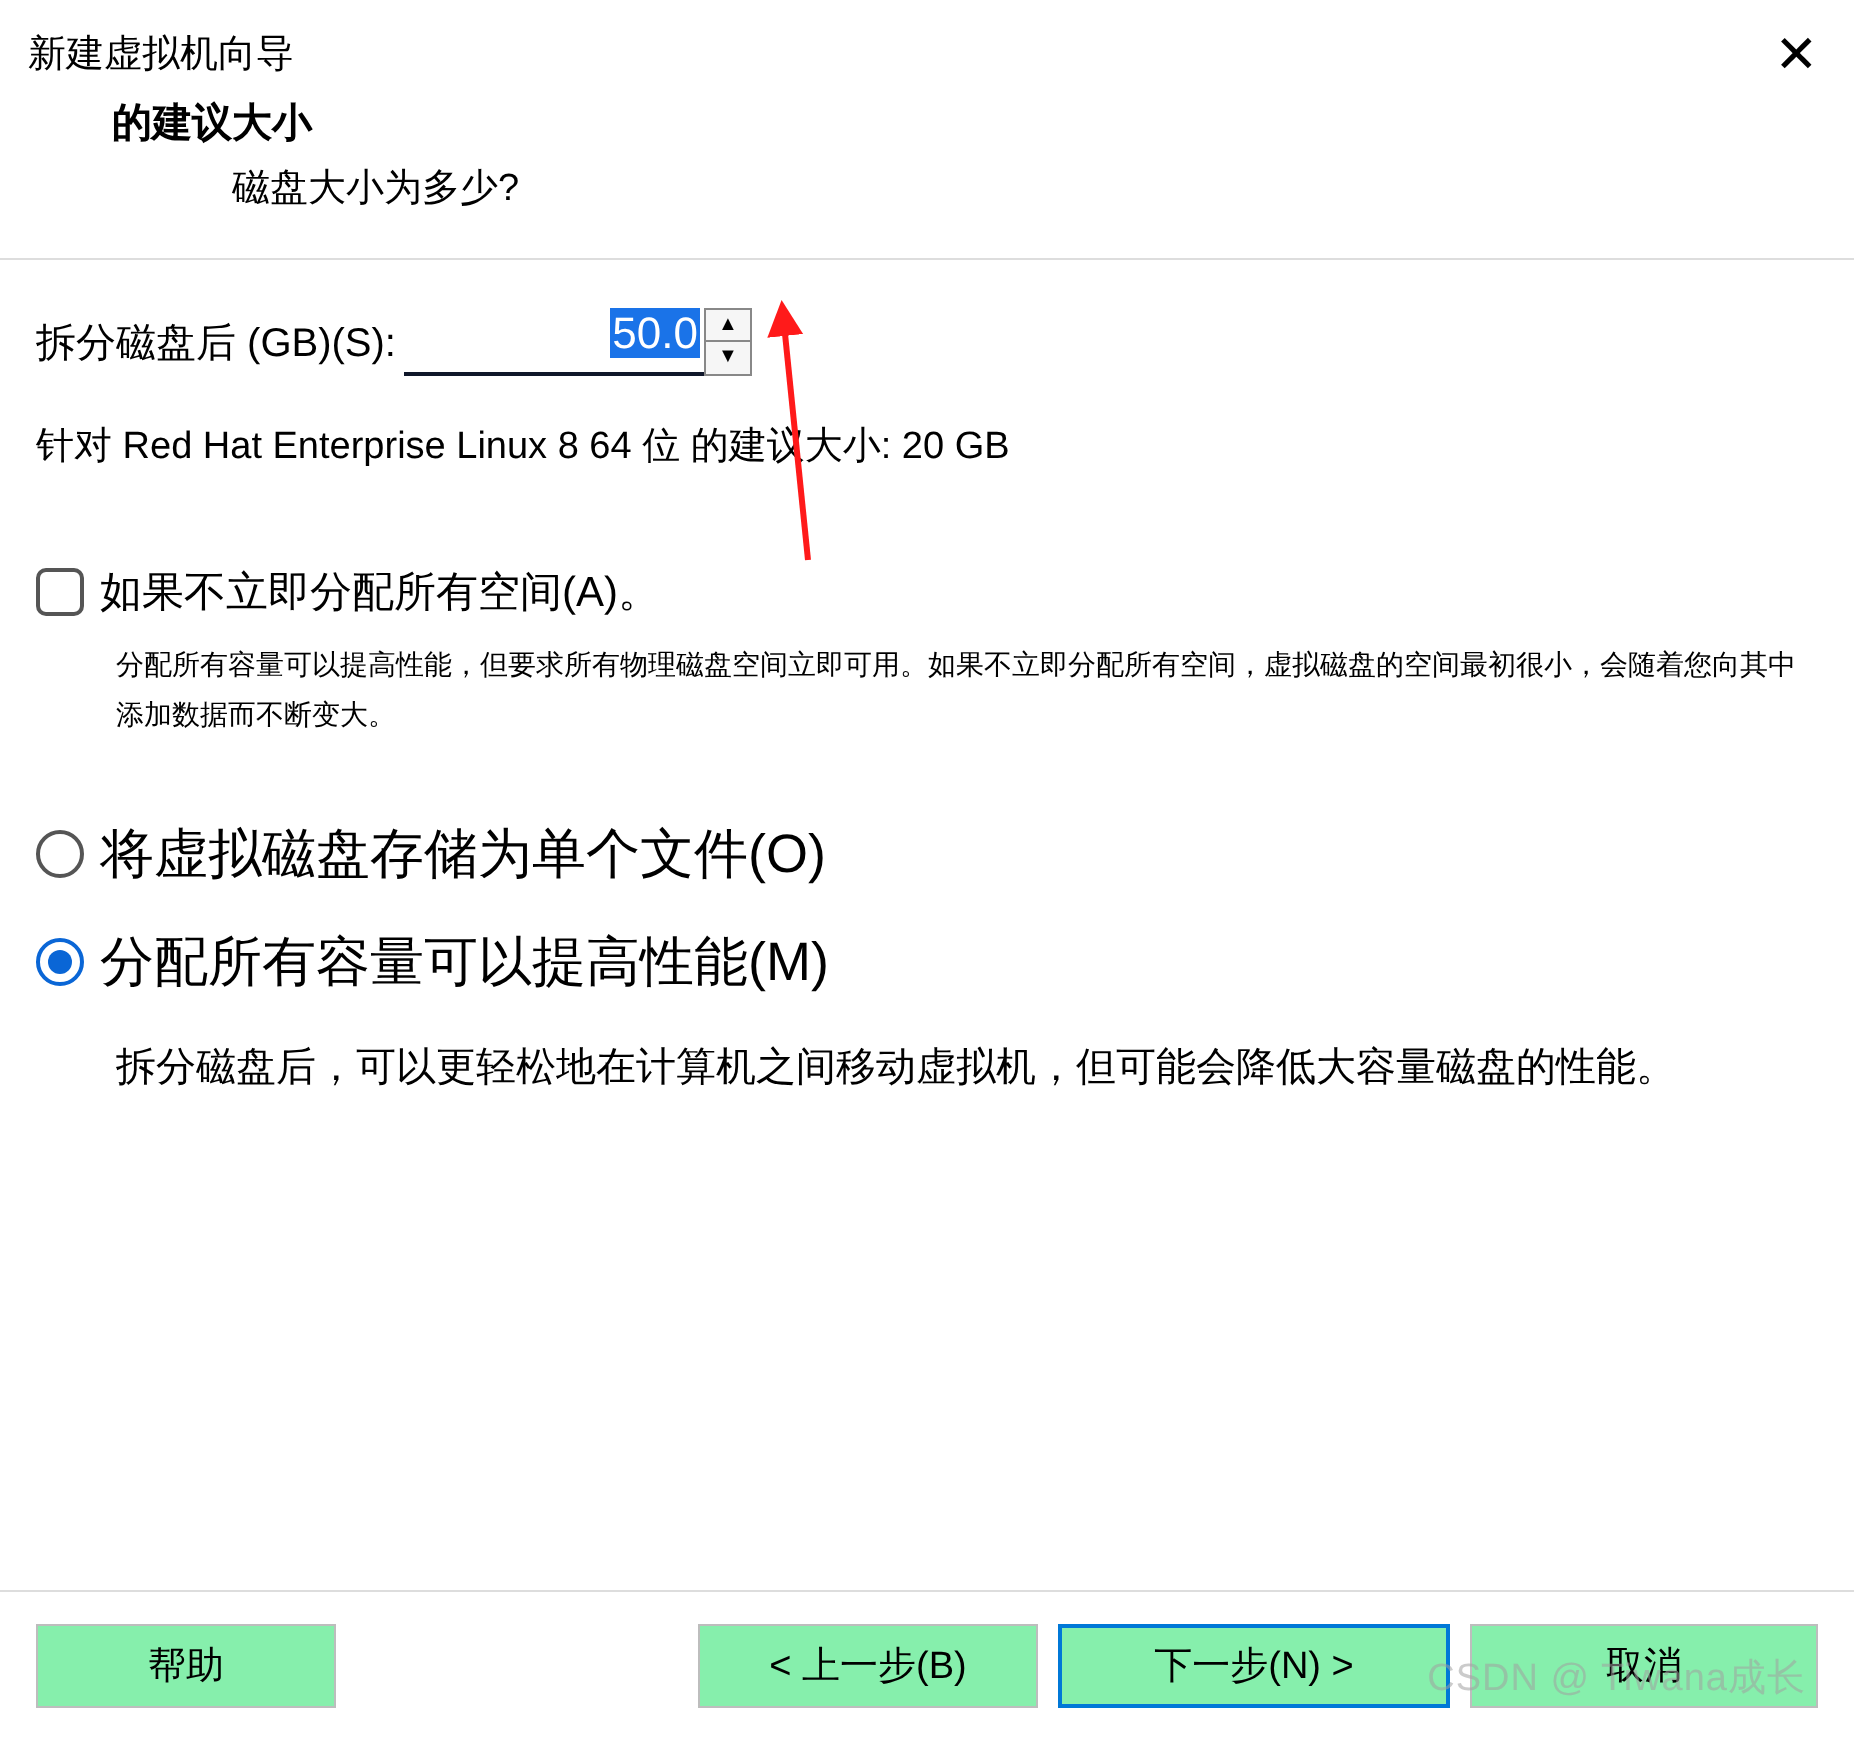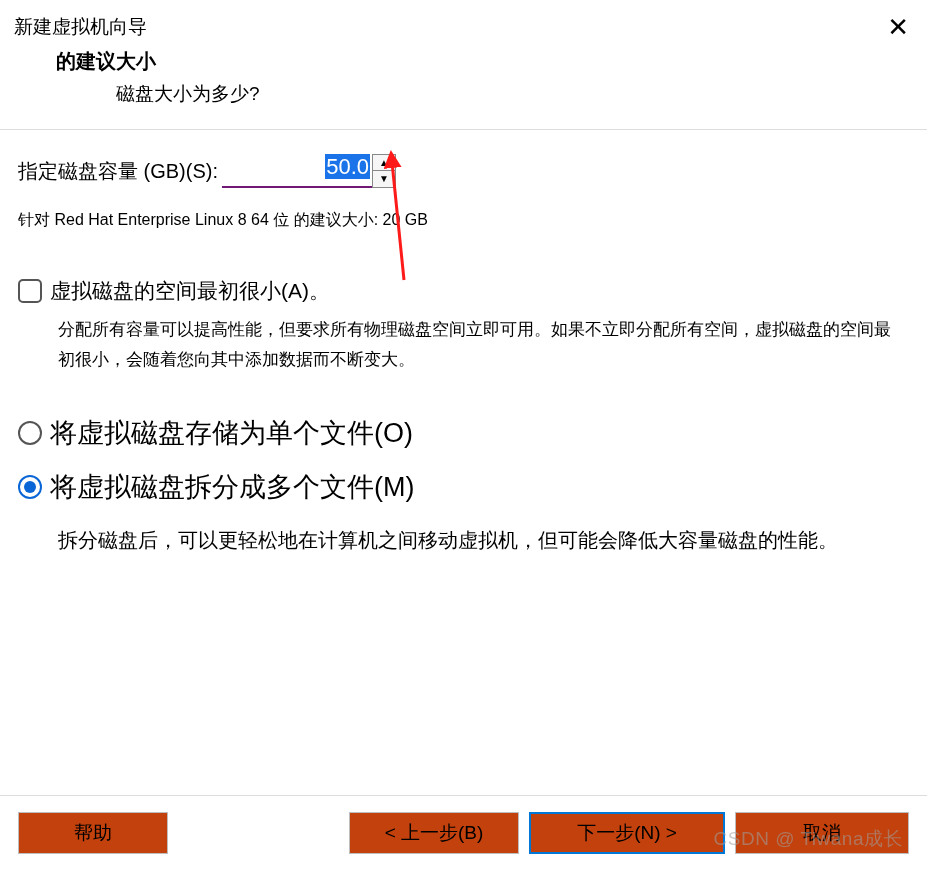--- a/index.html
+++ b/index.html
@@ -54,21 +54,21 @@
     .spin-wrap {
       display: flex;
       align-items: stretch;
       height: 34px;
       margin-left: 2px;
     }
     .spin-input {
       width: 150px;
       height: 34px;
       border: none;
-      border-bottom: 2px solid #701a75;
+      border-bottom: 2px solid #0f172a;
       font-size: 22px;
       text-align: right;
       padding-right: 2px;
       outline: none;
     }
     .spin-input .sel {
       background: #1a73e8;
       color: #fff;
       padding: 0 1px;
     }
@@ -83,38 +83,38 @@
       background: #f6f6f6;
       border-bottom: 1px solid #888;
       font-size: 10px;
       display: flex;
       align-items: center;
       justify-content: center;
       cursor: pointer;
       line-height: 1;
     }
     .spin-buttons div:last-child { border-bottom: none; }
-    .recommend { font-size: 16px; margin-bottom: 46px; }
+    .recommend { font-size: 19px; margin-bottom: 46px; }
     .check-row {
       display: flex;
       align-items: center;
       gap: 8px;
       margin-bottom: 10px;
     }
     .checkbox {
       width: 24px;
       height: 24px;
       border: 2px solid #555;
       border-radius: 5px;
       background: #fff;
       cursor: pointer;
     }
     .check-label { font-size: 21px; }
     .desc {
-      font-size: 17px;
+      font-size: 14px;
       line-height: 1.75;
       padding-left: 40px;
       margin-bottom: 40px;
       padding-right: 10px;
     }
     .radio-row {
       display: flex;
       align-items: center;
       gap: 8px;
       margin-bottom: 18px;
@@ -151,21 +151,21 @@
       border-top: 1px solid #ddd;
       padding: 16px 18px 16px 18px;
       display: flex;
       gap: 10px;
       position: relative;
     }
     .btn {
       height: 42px;
       padding: 0 28px;
       border: 1px solid #bdbdbd;
-      background: #c2410c;
+      background: #86efac;
       font-size: 19px;
       cursor: pointer;
       display: flex;
       align-items: center;
       justify-content: center;
       white-space: nowrap;
     }
     .btn-help { width: 150px; padding: 0; }
     .spacer { flex: 1; }
     .btn-default {
@@ -198,21 +198,21 @@
 </div>
 
 <div class="header-area">
   <div class="heading">的建议大小</div>
   <div class="subheading">磁盘大小为多少?</div>
 </div>
 
 <div class="content">
 
   <div class="row-size">
-    <label>指定磁盘容量 (GB)(S):</label>
+    <label>拆分磁盘后 (GB)(S):</label>
     <div class="spin-wrap">
       <div class="spin-input"><span class="sel">50.0</span></div>
       <div class="spin-buttons">
         <div>▲</div>
         <div>▼</div>
       </div>
     </div>
   </div>
 
   <svg class="arrow-annot" style="left:374px; top:20px;" width="60" height="140">
@@ -221,32 +221,32 @@
         <path d="M0,0 L6,3 L0,6 Z" fill="#ff1a1a"></path>
       </marker>
     </defs>
     <line x1="30" y1="130" x2="18" y2="12" stroke="#ff1a1a" stroke-width="3" marker-end="url(#ah)"></line>
   </svg>
 
   <div class="recommend">针对 Red Hat Enterprise Linux 8 64 位 的建议大小: 20 GB</div>
 
   <div class="check-row">
     <div class="checkbox"></div>
-    <span class="check-label">虚拟磁盘的空间最初很小(A)。</span>
+    <span class="check-label">如果不立即分配所有空间(A)。</span>
   </div>
   <div class="desc">分配所有容量可以提高性能，但要求所有物理磁盘空间立即可用。如果不立即分配所有空间，虚拟磁盘的空间最初很小，会随着您向其中添加数据而不断变大。</div>
 
   <div class="radio-row">
     <div class="radio"></div>
     <span class="radio-label">将虚拟磁盘存储为单个文件(O)</span>
   </div>
 
   <div class="radio-row">
     <div class="radio checked"></div>
-    <span class="radio-label">将虚拟磁盘拆分成多个文件(M)</span>
+    <span class="radio-label">分配所有容量可以提高性能(M)</span>
   </div>
   <div class="desc2">拆分磁盘后，可以更轻松地在计算机之间移动虚拟机，但可能会降低大容量磁盘的性能。</div>
 
 </div>
 
 <div class="footer">
   <div class="btn btn-help">帮助</div>
   <div class="spacer"></div>
   <div class="btn btn-back">&lt; 上一步(B)</div>
   <div class="btn btn-default">下一步(N) &gt;</div>

